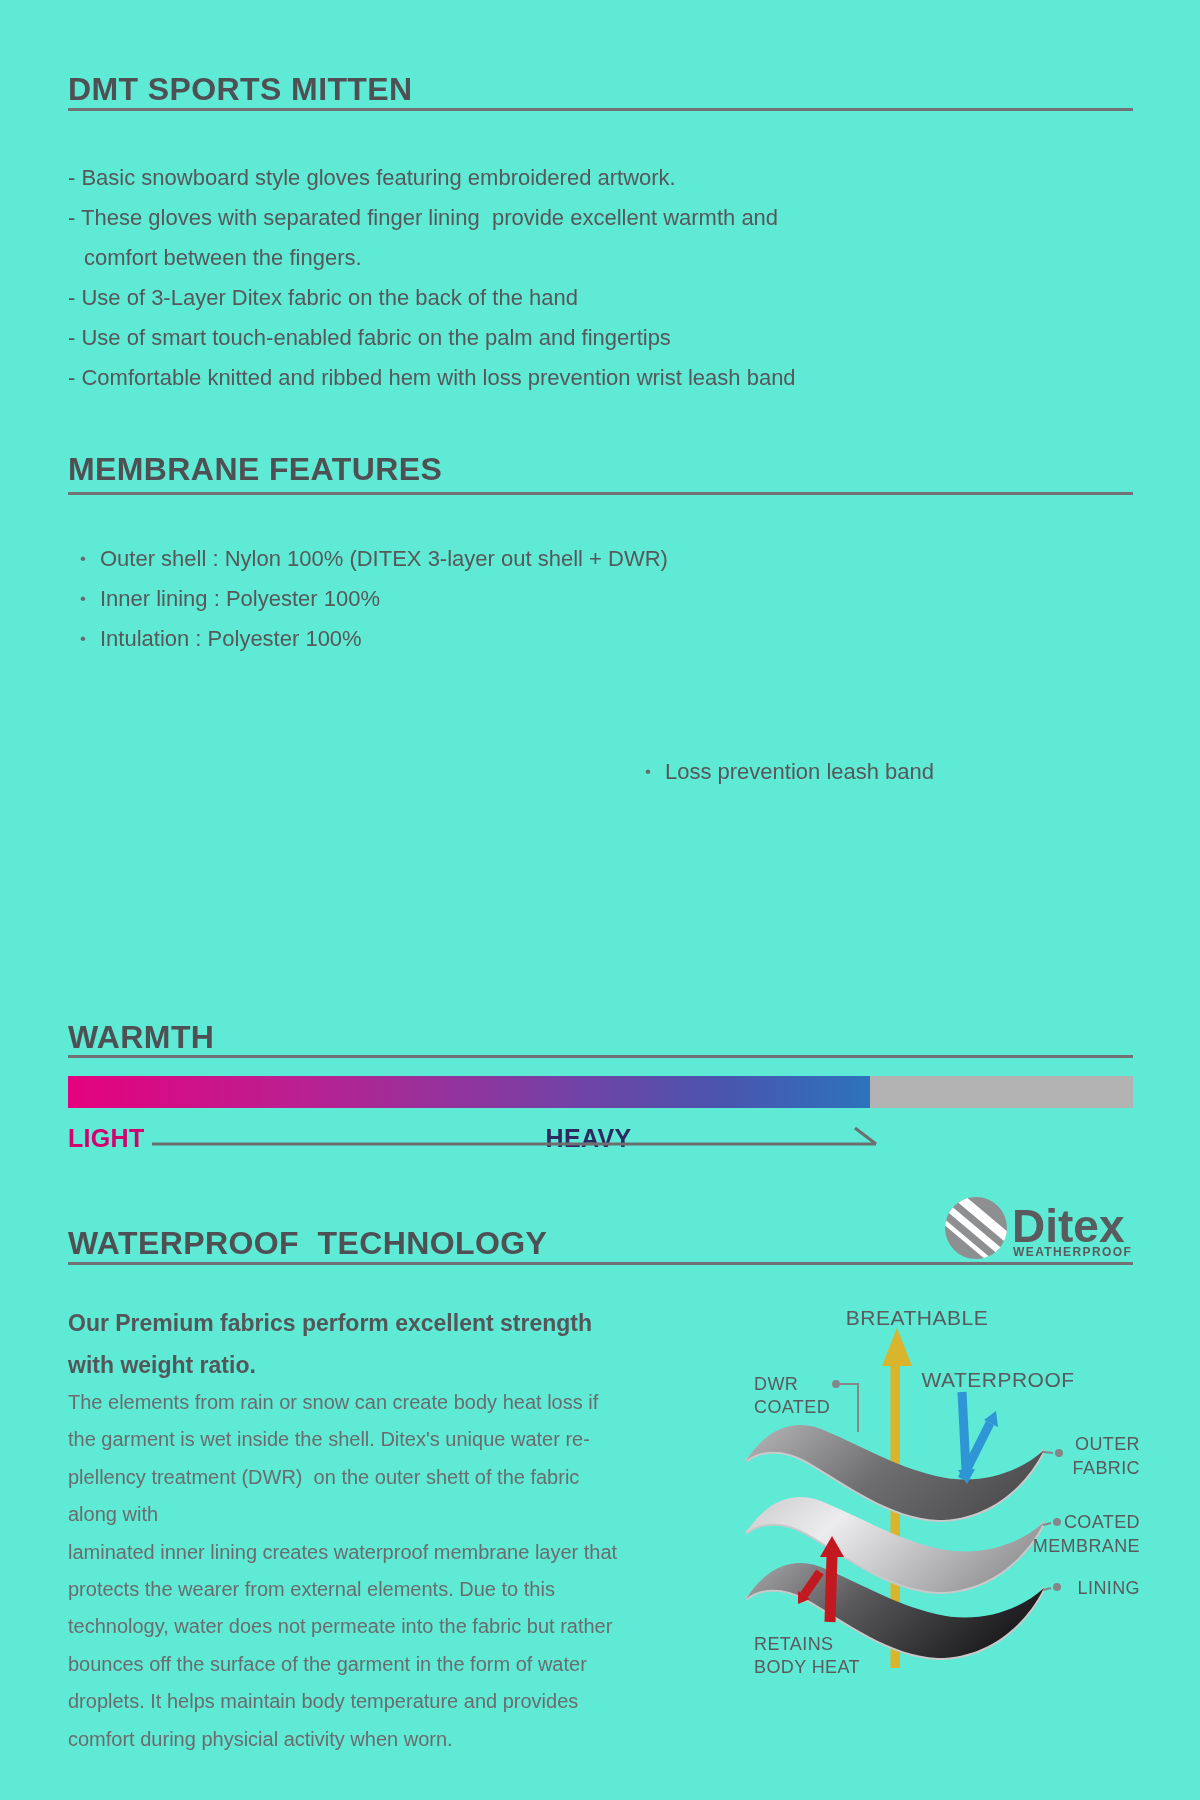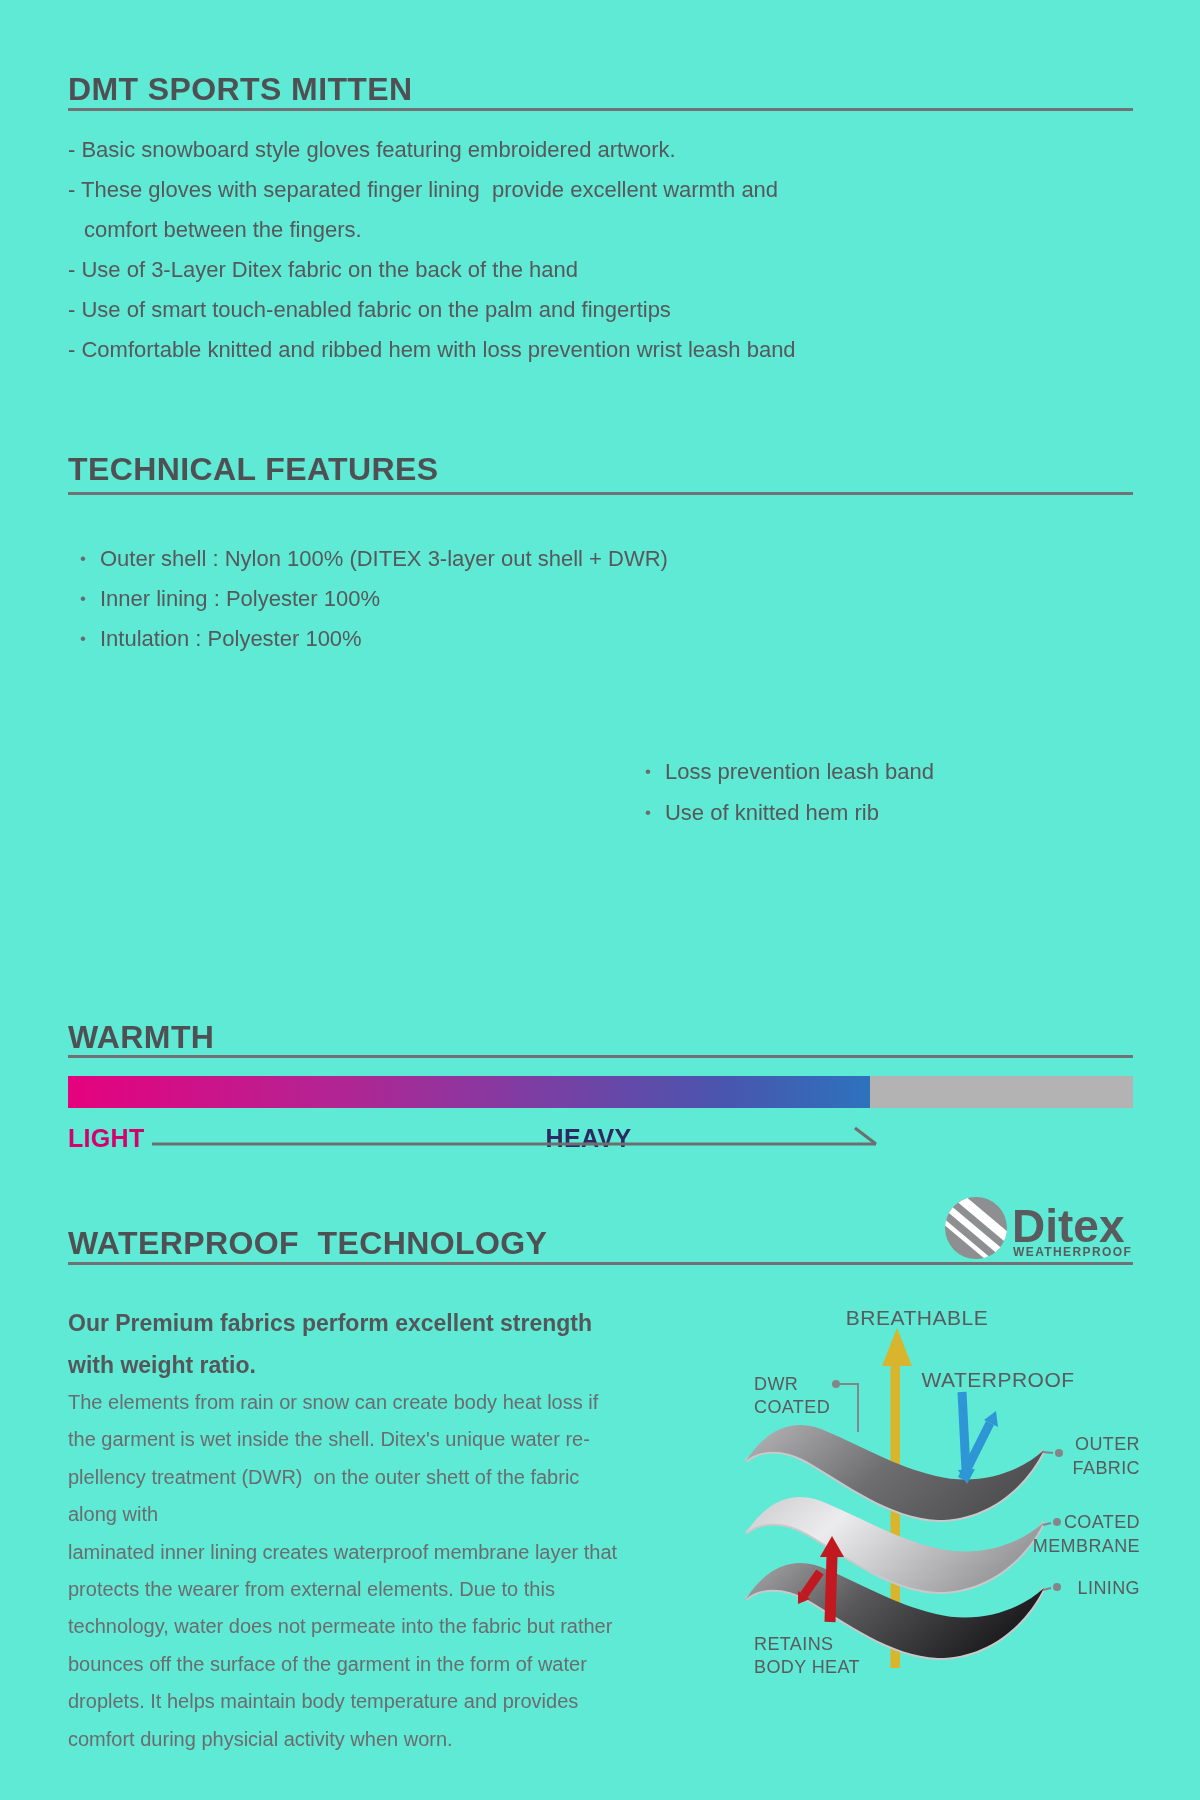--- a/index.html
+++ b/index.html
@@ -1,21 +1,21 @@
 <!DOCTYPE html>
 <html><head>
 <meta charset="utf-8">
 <style>
   html,body{margin:0;padding:0;background:#ffffff;}
   .page{position:relative;width:1200px;height:1800px;background:#5eead4;overflow:hidden;
         font-family:"Liberation Sans",sans-serif;}
   .h1{position:absolute;left:68px;margin:0;font-size:32px;font-weight:bold;color:#4f5053;
       letter-spacing:.4px;line-height:34px;white-space:pre;}
   .rule{position:absolute;left:68px;width:1065px;height:3px;background:#717275;}
-  .dash-list{position:absolute;left:68px;font-size:22px;color:#57585b;line-height:40px;white-space:pre;}
+  .dash-list{position:absolute;left:68px;font-size:22px;color:#57585b;line-height:40px;white-space:pre;margin-top:28px;}
   .dash-list>div:nth-child(3){padding-left:16px;}
   .blist{position:absolute;font-size:22px;color:#57585b;line-height:40px;white-space:pre;margin-top:27px;}
   .blist>div::before{content:"\2022";font-size:17px;vertical-align:2px;margin-right:14px;color:#6a6b6e;}
   .warmth-bar{position:absolute;left:68px;top:1076px;width:1065px;height:32px;
       background:linear-gradient(90deg,#e6017e 0%,#b32493 25%,#7a3fa4 45%,#4856ae 62%,#2d73bd 75.3%,#b3b3b4 75.3%,#b3b3b4 100%);}
   .scale-label{position:absolute;top:1124px;font-size:25px;font-weight:bold;letter-spacing:.3px;}
   .scale-left{left:68px;color:#d4006e;}
   .scale-right{left:56px;width:1065px;text-align:center;color:#2d2a62;}
   .warmth-line{position:absolute;left:150px;top:1122px;}
   .intro{position:absolute;left:68px;top:1296px;font-size:23px;font-weight:bold;color:#55565a;line-height:42px;white-space:pre;margin-top:6px;}
@@ -26,24 +26,24 @@
 </style>
 </head>
 <body>
 
 <div class="page">
 
   <h1 class="h1" style="top:72px">DMT SPORTS MITTEN</h1>
   <div class="rule" style="top:108px"></div>
   <div class="dash-list" style="top:130px"><div>- Basic snowboard style gloves featuring embroidered artwork.</div><div>- These gloves with separated finger lining  provide excellent warmth and</div><div>comfort between the fingers.</div><div>- Use of 3-Layer Ditex fabric on the back of the hand</div><div>- Use of smart touch-enabled fabric on the palm and fingertips</div><div>- Comfortable knitted and ribbed hem with loss prevention wrist leash band</div></div>
 
-  <h1 class="h1" style="top:452px">TECHNICAL FEATURES</h1>
+  <h1 class="h1" style="top:452px">MEMBRANE FEATURES</h1>
   <div class="rule" style="top:492px"></div>
   <div class="blist" style="left:80px;top:512px"><div>Outer shell : Nylon 100% (DITEX 3-layer out shell + DWR)</div><div>Inner lining : Polyester 100%</div><div>Intulation : Polyester 100%</div></div>
-  <div class="blist" style="left:645px;top:724px;line-height:41px"><div>Loss prevention leash band</div><div>Use of knitted hem rib</div></div>
+  <div class="blist" style="left:645px;top:724px;line-height:41px"><div>Loss prevention leash band</div></div>
 
   <h1 class="h1" style="top:1020px">WARMTH</h1>
   <div class="rule" style="top:1055px"></div>
   <div class="warmth-bar"></div>
   <div class="scale-label scale-left">LIGHT</div>
   <div class="scale-label scale-right">HEAVY</div>
   <svg class="warmth-line" width="740" height="30">
     <line x1="2" y1="22" x2="726" y2="22" stroke="#6d6e71" stroke-width="3"></line>
     <line x1="705" y1="6" x2="726" y2="22" stroke="#6d6e71" stroke-width="3"></line>
   </svg>

